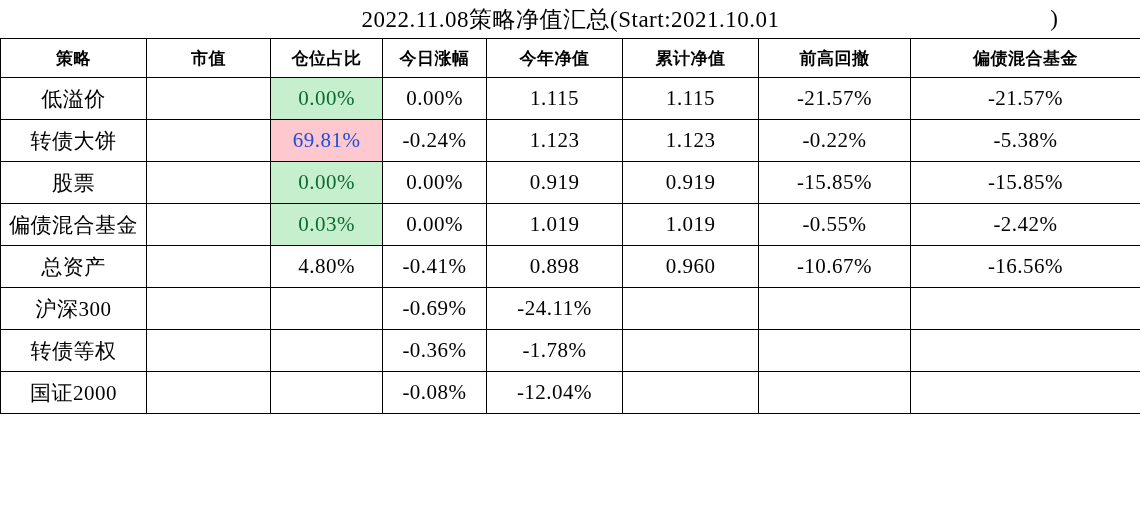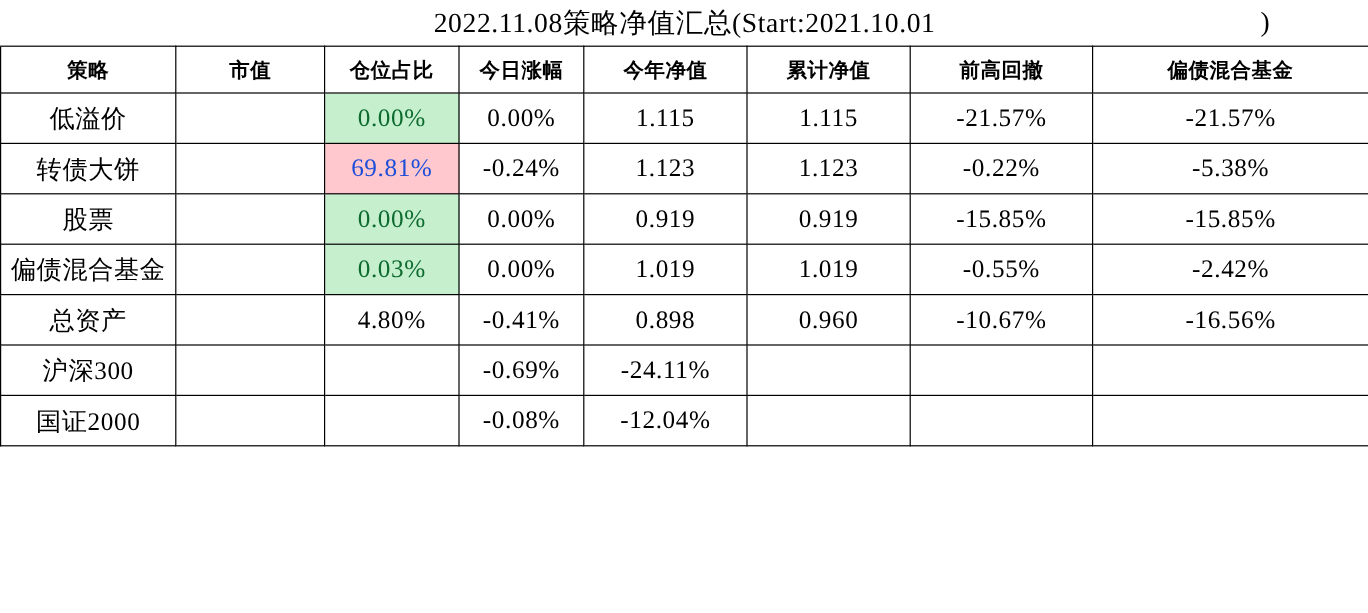--- a/index.html
+++ b/index.html
@@ -194,20 +194,30 @@
           <td class="label-plain">沪深300</td>
           <td class="num empty"></td>
           <td class="num empty"></td>
           <td class="num">-0.69%</td>
           <td class="num">-24.11%</td>
           <td class="num empty"></td>
           <td class="num empty"></td>
           <td class="num empty"></td>
         </tr>
         <tr class="data-row">
+          <td class="label-plain">转债等权</td>
+          <td class="num empty"></td>
+          <td class="num empty"></td>
+          <td class="num">-0.36%</td>
+          <td class="num">-1.78%</td>
+          <td class="num empty"></td>
+          <td class="num empty"></td>
+          <td class="num empty"></td>
+        </tr>
+        <tr class="data-row">
           <td class="label-plain">国证2000</td>
           <td class="num empty"></td>
           <td class="num empty"></td>
           <td class="num">-0.08%</td>
           <td class="num">-12.04%</td>
           <td class="num empty"></td>
           <td class="num empty"></td>
           <td class="num empty"></td>
         </tr>
       </tbody>

